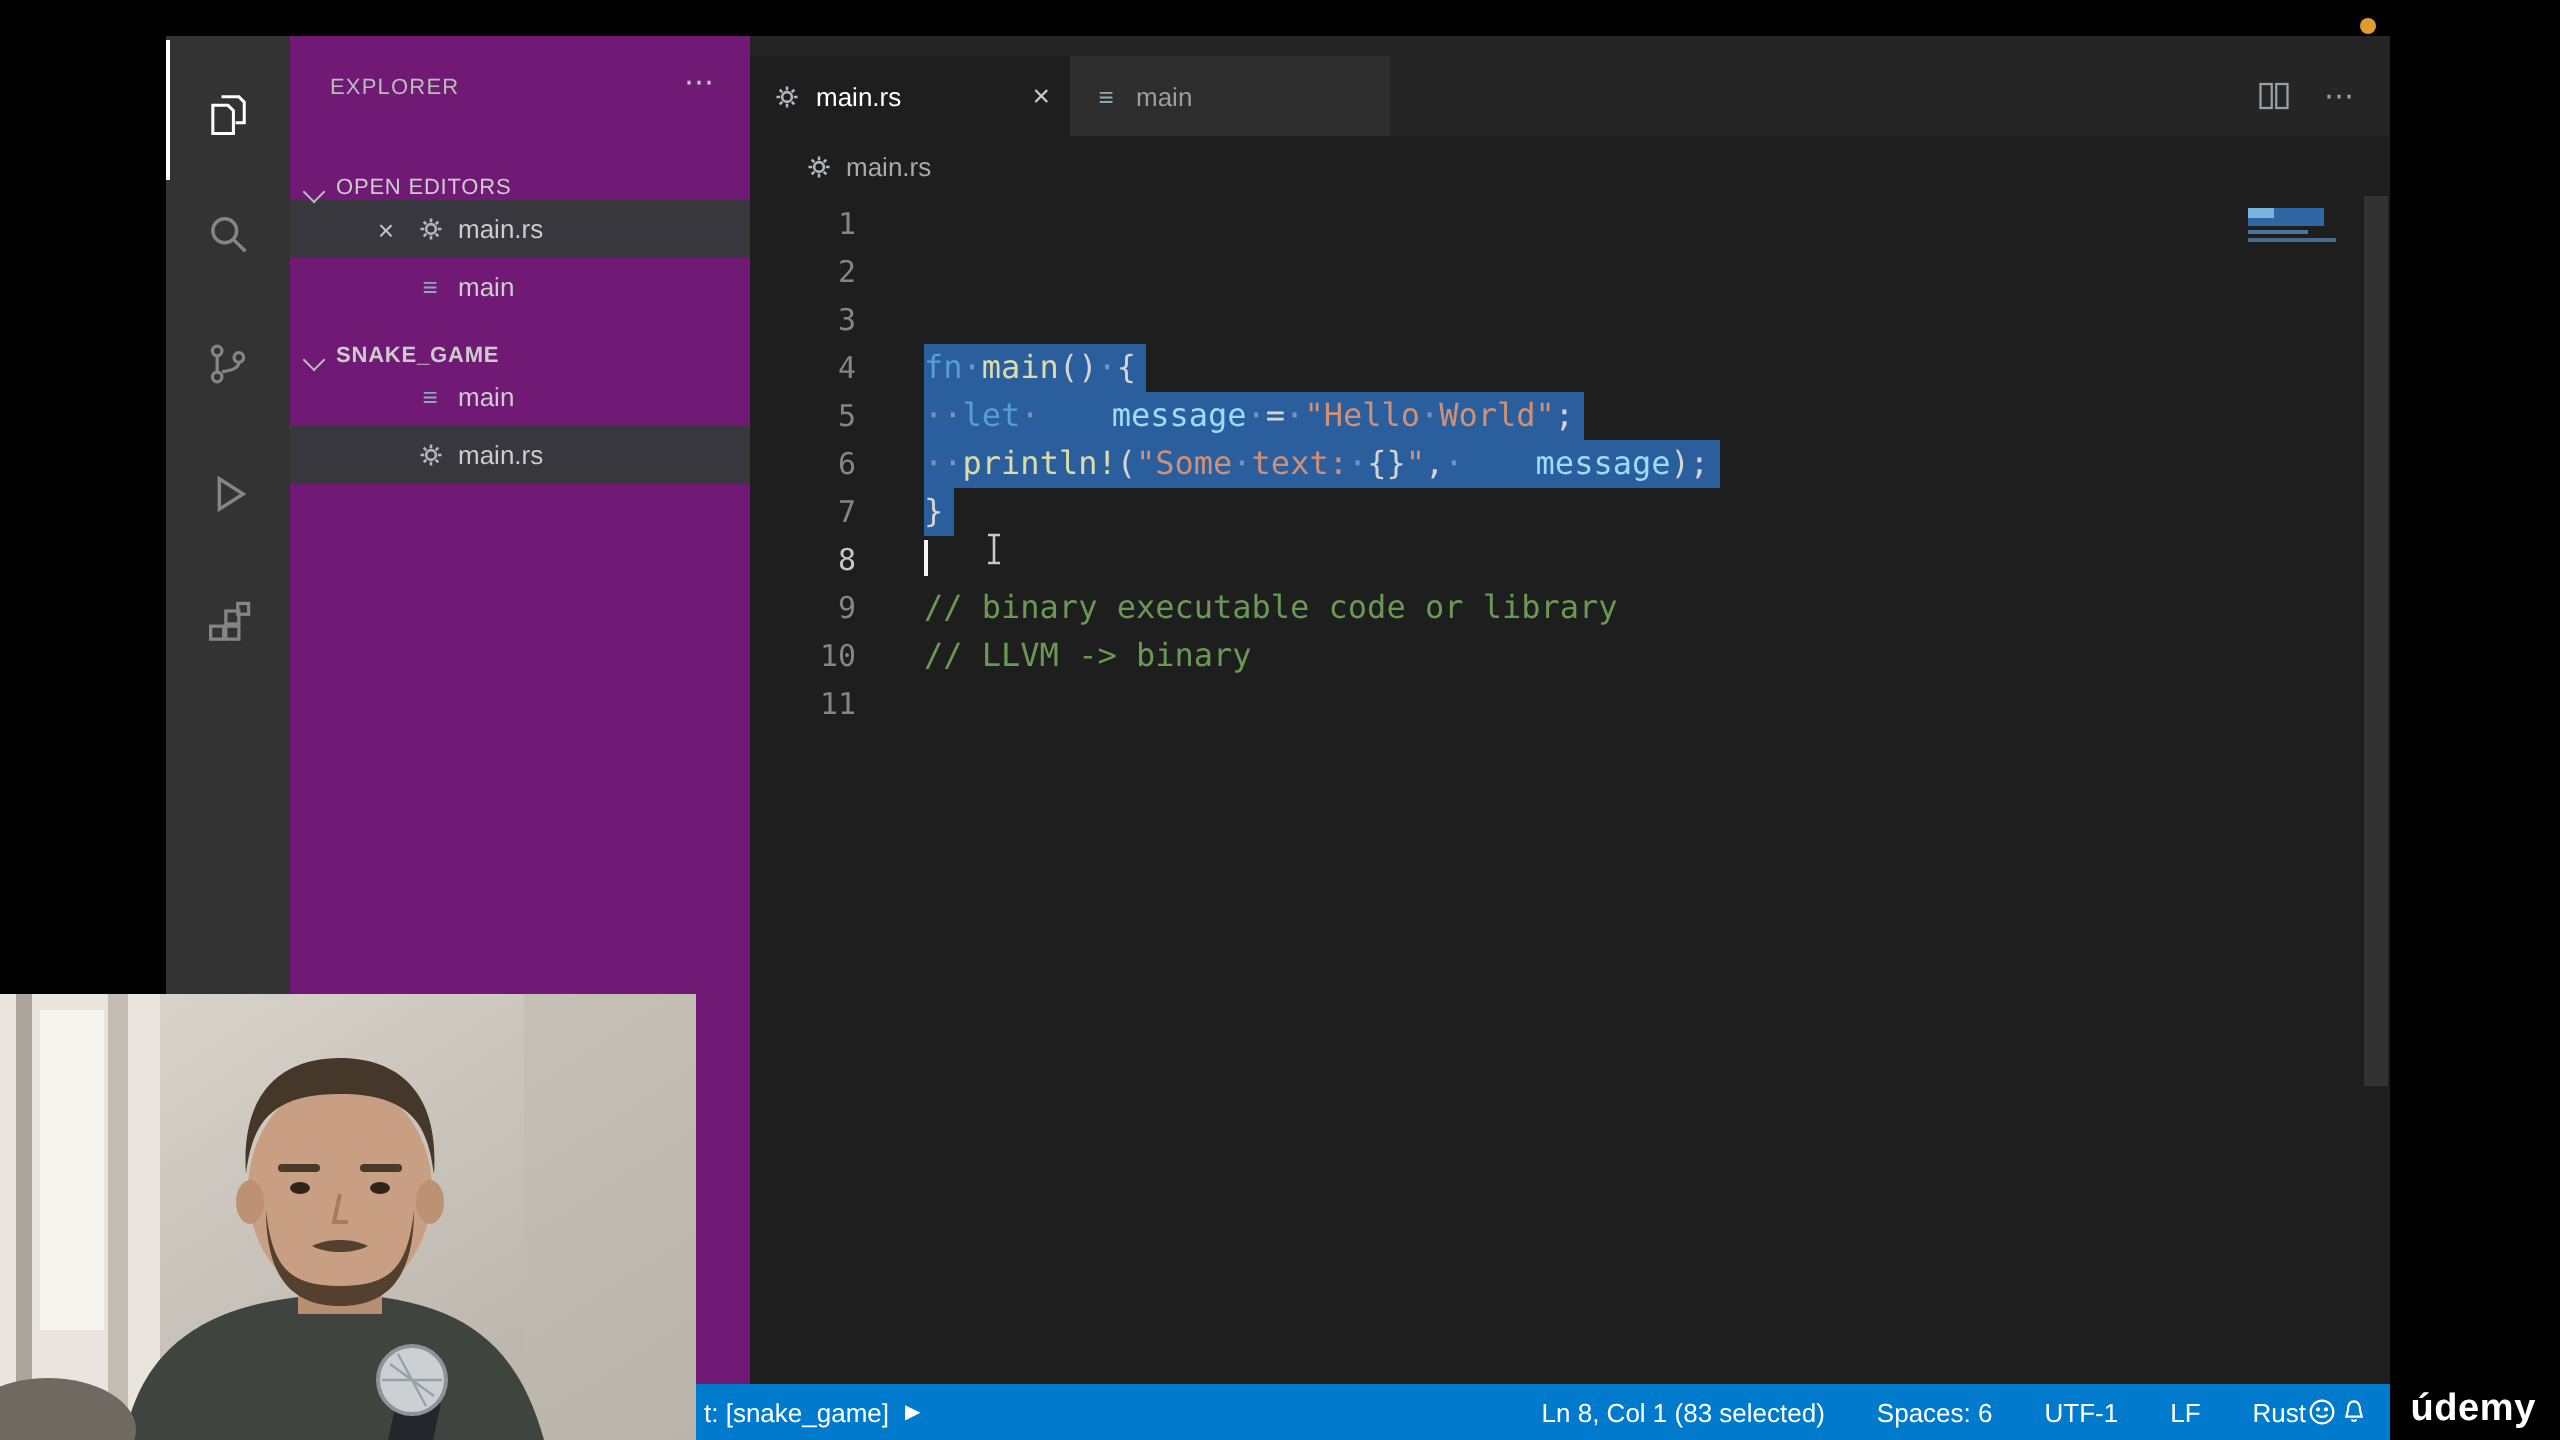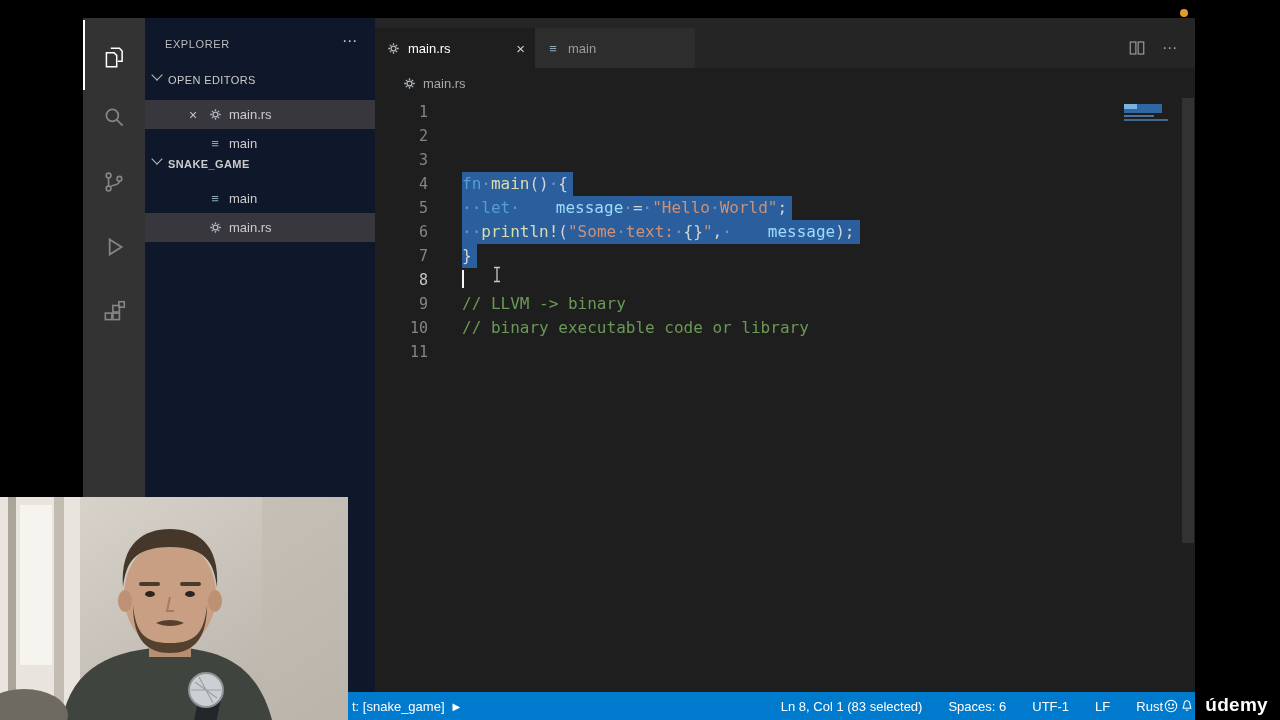--- a/index.html
+++ b/index.html
@@ -10,25 +10,25 @@
   
   .rec-dot{position:absolute;left:1180px;top:9px;width:8px;height:8px;border-radius:50%;background:#e09c2e;}
 
   
   .activity-bar{position:absolute;left:83px;top:18px;width:62px;bottom:28px;background:#333333;}
   .ab-indicator{position:absolute;left:0;top:2px;width:2px;height:70px;background:#ffffff;}
   .ab-icon{position:absolute;left:0;width:62px;height:48px;display:flex;align-items:center;justify-content:center;color:#858585;cursor:pointer;}
   .ab-icon.active{color:#ffffff;}
 
   
-  .sidebar{position:absolute;left:145px;top:18px;width:230px;bottom:28px;background:#0f172a;color:#cccccc;font-size:13px;}
+  .sidebar{position:absolute;left:145px;top:18px;width:230px;bottom:28px;background:#701a75;color:#cccccc;font-size:13px;}
   .sidebar-title{position:absolute;top:20px;left:20px;font-size:11px;letter-spacing:.6px;color:#bbbbbb;}
   .sidebar-more{position:absolute;top:14px;right:18px;color:#c5c5c5;font-size:15px;cursor:pointer;}
   .sections{position:absolute;top:56px;left:0;right:0;}
-  .section-header{height:26px;display:flex;align-items:flex-start;gap:7px;padding-left:8px;color:#cccccc;font-size:11px;letter-spacing:.4px;cursor:pointer;}
+  .section-header{height:26px;display:flex;align-items:flex-end;gap:7px;padding-left:8px;color:#cccccc;font-size:11px;letter-spacing:.4px;cursor:pointer;}
   .section-header.bold{font-weight:bold;}
   .chev{width:7px;height:7px;border-right:1.4px solid #bcbcbc;border-bottom:1.4px solid #bcbcbc;transform:rotate(45deg);margin-top:-3px;flex:0 0 auto;}
   .file-row{height:29px;display:flex;align-items:center;gap:6px;padding-left:40px;cursor:pointer;color:#cccccc;}
   .file-row.selected{background:#37373d;}
   .close-slot{width:16px;text-align:center;color:#c5c5c5;font-size:14px;flex:0 0 auto;}
   .file-icon{width:16px;display:flex;align-items:center;justify-content:center;flex:0 0 auto;}
   .file-icon.generic{color:#8fa8b8;font-size:13px;}
   .file-label{white-space:nowrap;}
 
   
@@ -67,21 +67,21 @@
   .mm-l2{position:absolute;left:0;top:17px;width:44px;height:2px;background:#44698c;}
   .scrollbar{position:absolute;right:0;top:0;width:14px;bottom:0;}
   .sb-thumb{position:absolute;left:1px;top:0;width:12px;height:445px;background:rgba(121,121,121,.22);}
   .mouse-cursor{position:absolute;left:117px;top:168px;}
 
   
   .statusbar{position:absolute;left:83px;right:85px;bottom:0;height:28px;background:var(--accent);
              color:#fff;font-size:13px;display:flex;align-items:center;}
   .sb-left{display:flex;align-items:center;gap:8px;margin-left:269px;}
   .sb-play{font-size:10px;}
-  .sb-right{margin-left:auto;display:flex;align-items:center;text-align:right;}
+  .sb-right{margin-left:auto;display:flex;align-items:center;padding-right:10px;text-align:right;}
   .sb-items{display:flex;align-items:center;gap:26px;}
   .sb-item{cursor:pointer;white-space:nowrap;}
   .sb-ico{display:flex;align-items:center;cursor:pointer;}
 
   
   .webcam{position:absolute;left:0;top:497px;width:348px;height:223px;overflow:hidden;background:#c9c3ba;}
 
   
   .watermark{position:absolute;right:12px;bottom:4px;color:#ffffff;font-size:19px;font-weight:bold;letter-spacing:.3px;margin-top:32px;}
 </style>
@@ -238,22 +238,22 @@
       </div>
     <div class="code" id="code">
         <div class="code-line"></div>
         <div class="code-line"></div>
         <div class="code-line"></div>
         <div class="code-line"><span class="sel"><span class="tok-kw">fn</span><span class="tok-pl"><span class="ws">·</span></span><span class="tok-fn">main</span><span class="tok-pl">()<span class="ws">·</span>{</span></span></div>
         <div class="code-line"><span class="sel"><span class="tok-pl"><span class="ws">·</span><span class="ws">·</span></span><span class="tok-kw">let</span><span class="tok-pl"><span class="ws">·</span></span><span class="tok-var">message</span><span class="tok-pl"><span class="ws">·</span>=<span class="ws">·</span></span><span class="tok-str">"Hello<span class="ws">·</span>World"</span><span class="tok-pl">;</span></span></div>
         <div class="code-line"><span class="sel"><span class="tok-pl"><span class="ws">·</span><span class="ws">·</span></span><span class="tok-fn">println!</span><span class="tok-pl">(</span><span class="tok-str">"Some<span class="ws">·</span>text:<span class="ws">·</span></span><span class="tok-esc">{}</span><span class="tok-str">"</span><span class="tok-pl">,<span class="ws">·</span></span><span class="tok-var">message</span><span class="tok-pl">);</span></span></div>
         <div class="code-line"><span class="sel"><span class="tok-pl">}</span></span></div>
         <div class="code-line"><span class="caret"></span></div>
+        <div class="code-line"><span class="tok-cmt">// binary executable code or library</span></div>
         <div class="code-line"><span class="tok-cmt">// LLVM -&gt; binary</span></div>
-        <div class="code-line"><span class="tok-cmt">// binary executable code or library</span></div>
         <div class="code-line"></div>
       </div>
     <div class="minimap">
       <div class="mm-sel"></div>
       <div class="mm-sel-bright"></div>
       <div class="mm-l1"></div>
       <div class="mm-l2"></div>
     </div>
     <div class="scrollbar">
       <div class="sb-thumb"></div>

